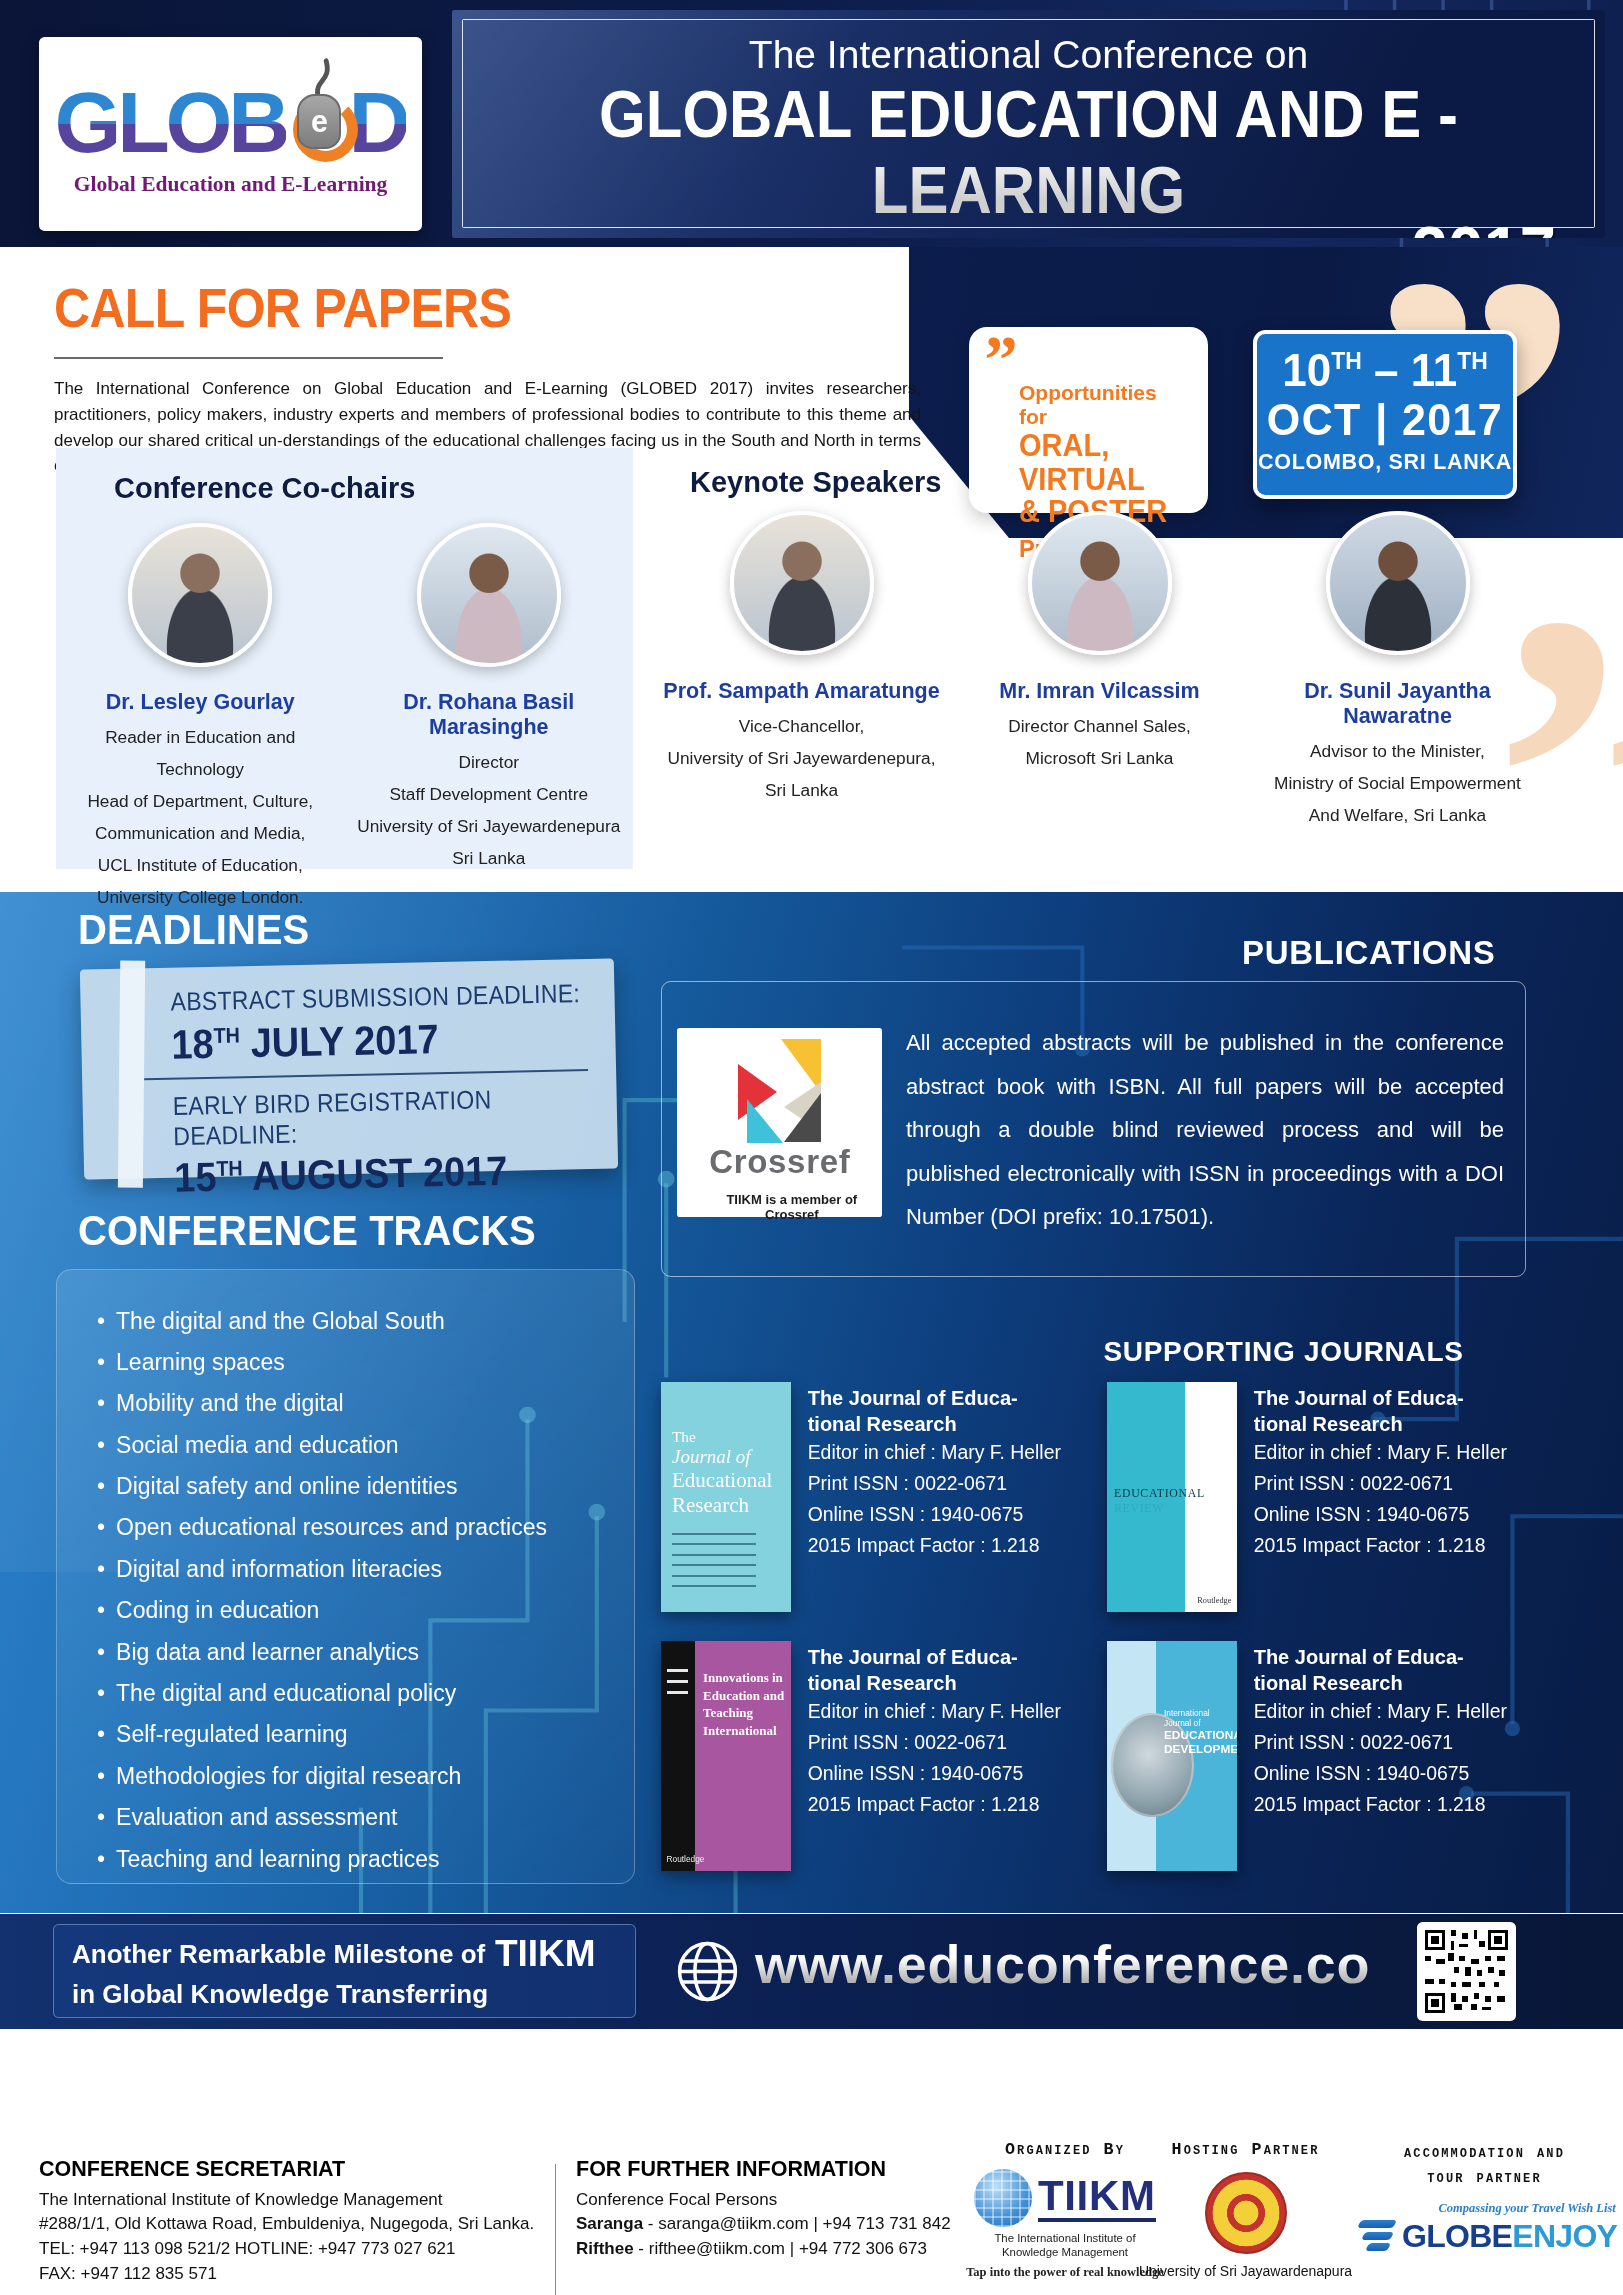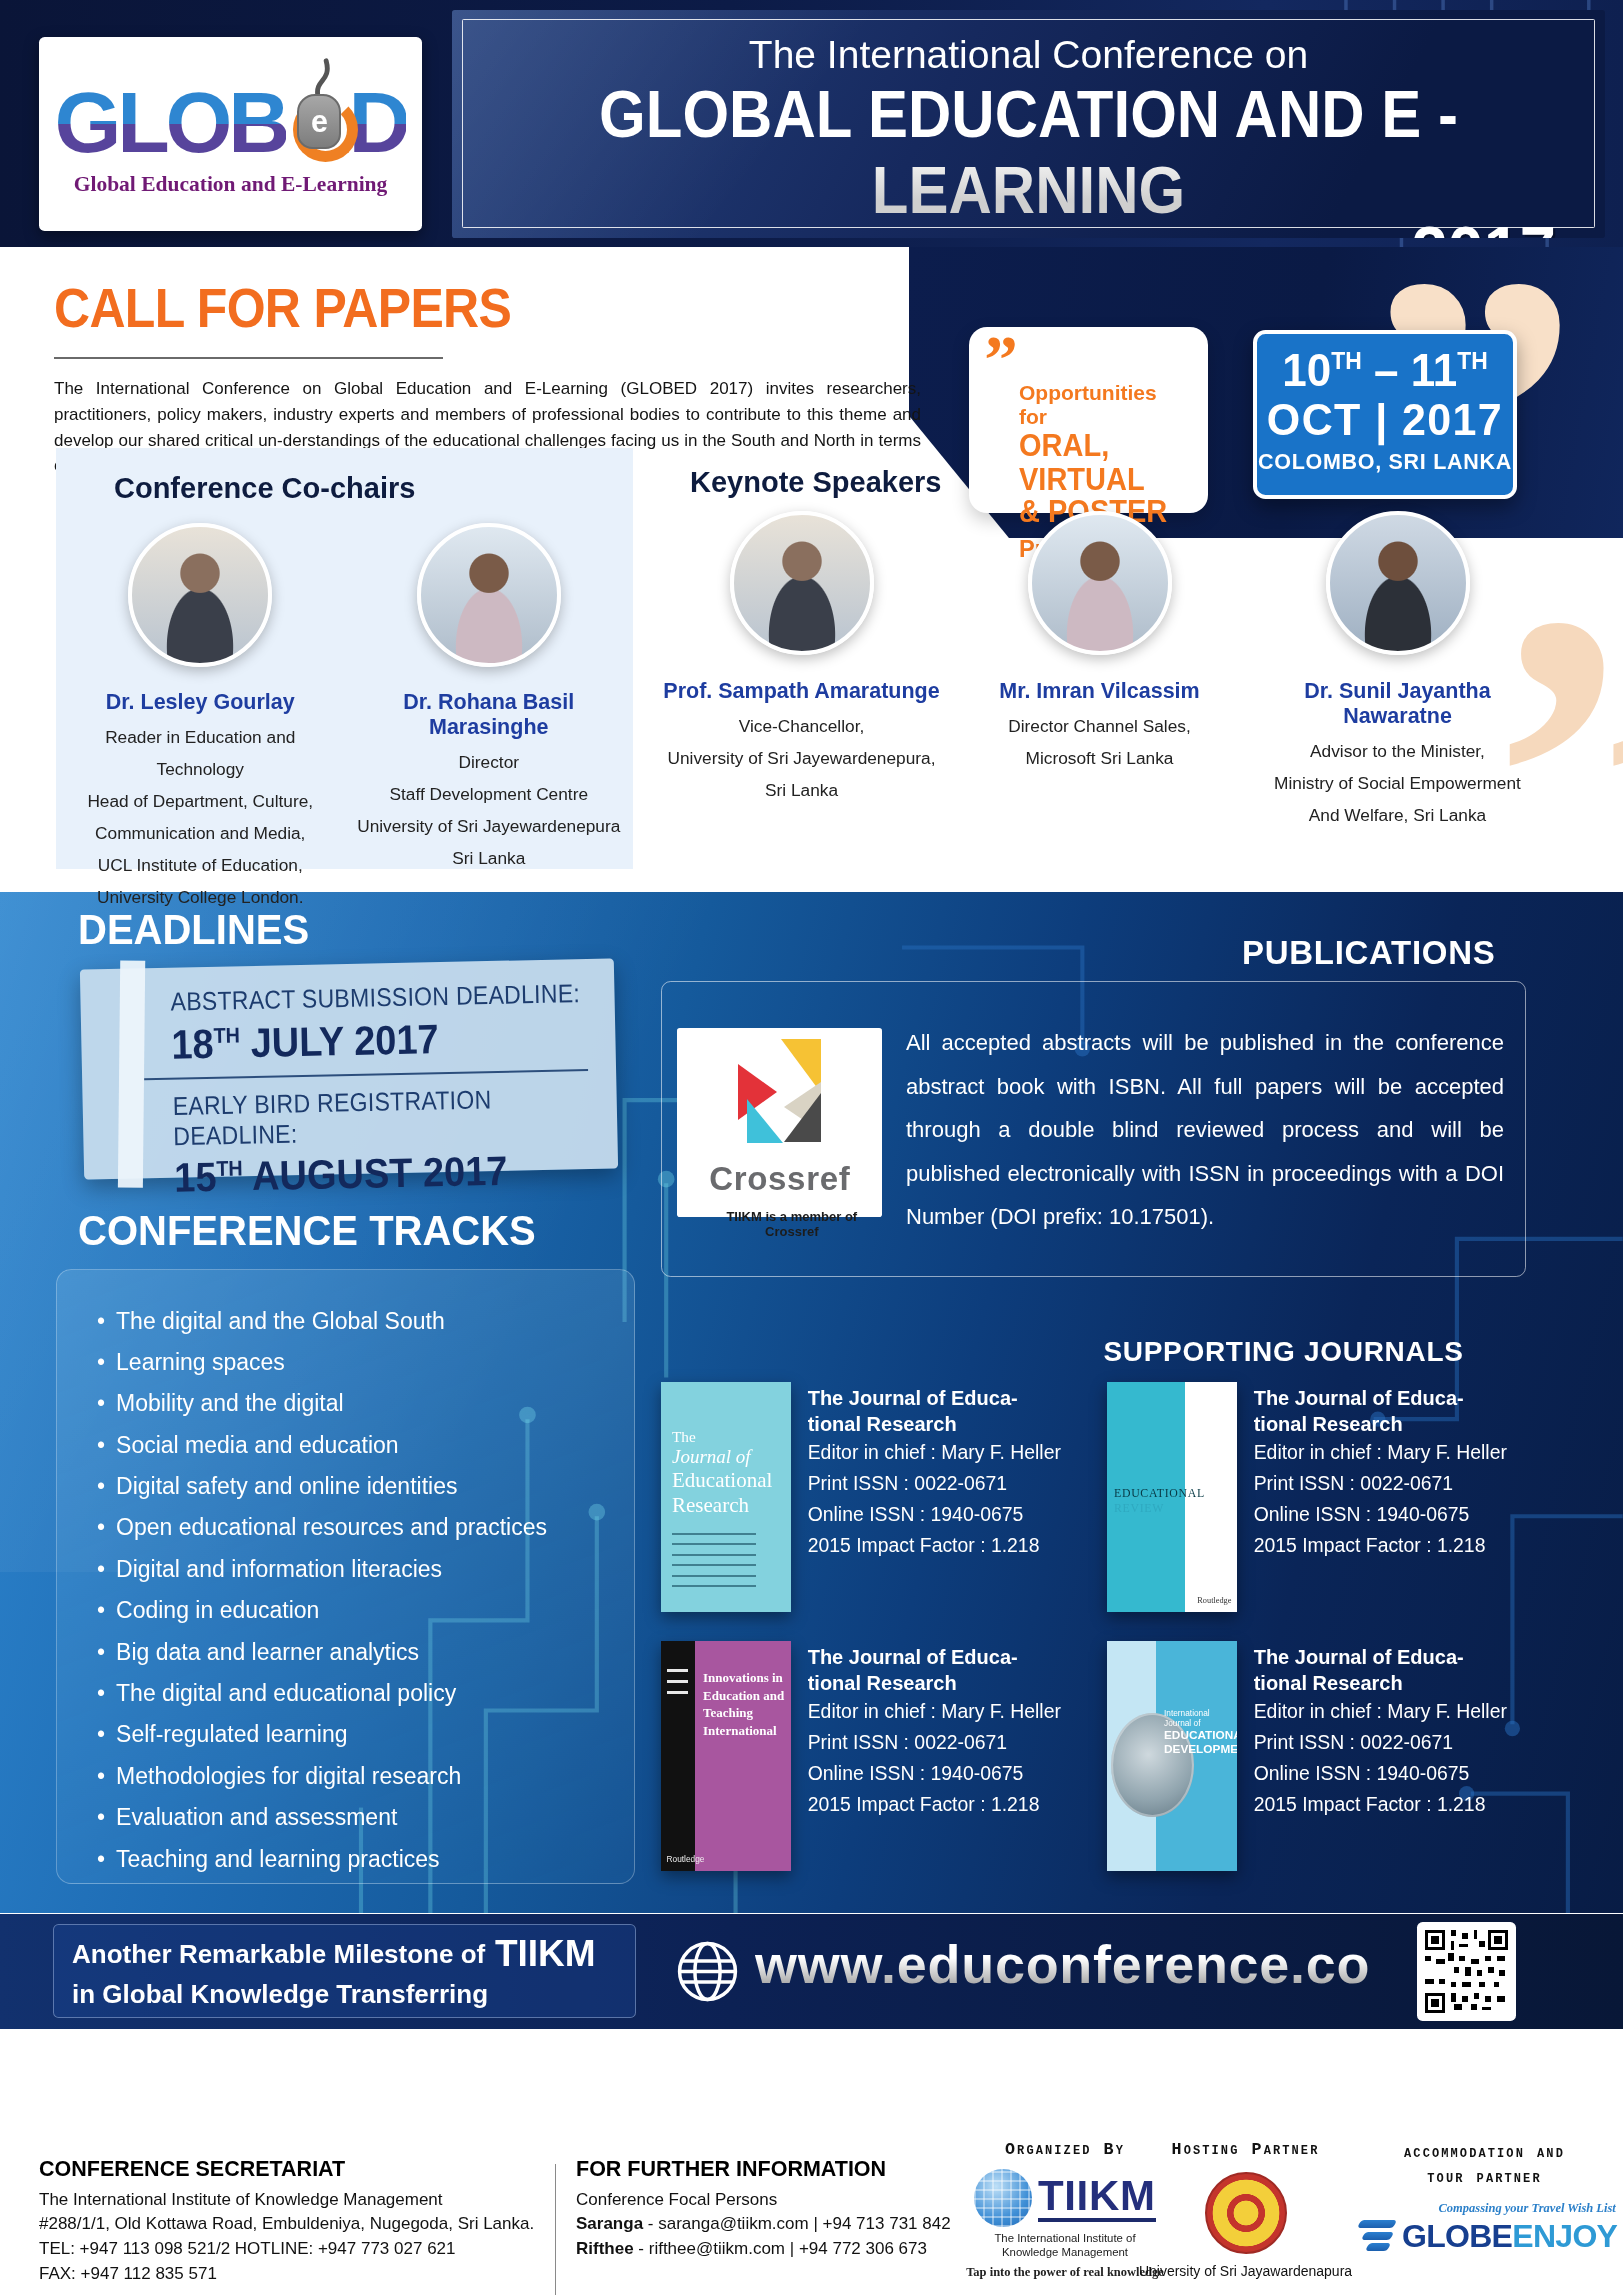--- a/index.html
+++ b/index.html
@@ -123,21 +123,21 @@
     border-radius:9.7px;}
   #crossref-card{left:15.3px;top:46px;width:205px;height:189px;background:#fff;border-radius:2.8px;
     text-align:center;}
   .cr-tri{position:relative;width:90px;height:104px;margin:11px auto 0;}
   .cr-tri div{position:absolute;width:0;height:0;}
   .tri-yellow{top:0;right:4.2px;border-top:54px solid #f6c234;border-left:40px solid transparent;}
   .tri-red{top:25px;left:2.8px;border-left:39px solid #e33239;border-top:28px solid transparent;border-bottom:28px solid transparent;}
   .tri-beige{top:43px;right:4.2px;border-right:37px solid #d9d3c4;border-top:25px solid transparent;border-bottom:25px solid transparent;}
   .tri-dark{top:54px;right:4.2px;border-bottom:49px solid #4a4a4a;border-left:37px solid transparent;}
   .tri-cyan{top:60px;left:12.5px;border-bottom:44px solid #3fc1da;border-right:36px solid transparent;}
-  #crossref-wordmark{margin-top:17px;font-size:33px;font-weight:700;color:#6a6b6e;letter-spacing:0.7px;}
+  #crossref-wordmark{margin-top:0;font-size:33px;font-weight:700;color:#6a6b6e;letter-spacing:0.7px;}
   #crossref-caption{margin-top:11px;font-size:13px;font-weight:700;color:#1c1c1c;padding-left:24px;}
   #publications-body{left:244px;top:39px;width:598px;font-size:22px;color:#fff;text-align:justify;
     line-height:1.98;}
   #tracks-heading{left:78px;top:314px;font-size:40px;font-weight:900;color:#fff;
     transform:scaleY(1.08);transform-origin:left top;}
   #tracks-panel{left:56px;top:377px;width:577px;height:613px;border-radius:15.3px;
     border:1.4px solid rgba(255,255,255,.28);
     background:linear-gradient(160deg,rgba(140,200,240,.22),rgba(60,140,200,.10));}
   #tracks-list{margin:0;padding:30.5px 21px 0 40px;list-style:none;}
   #tracks-list li{font-size:23px;color:#fff;line-height:1.8;}

